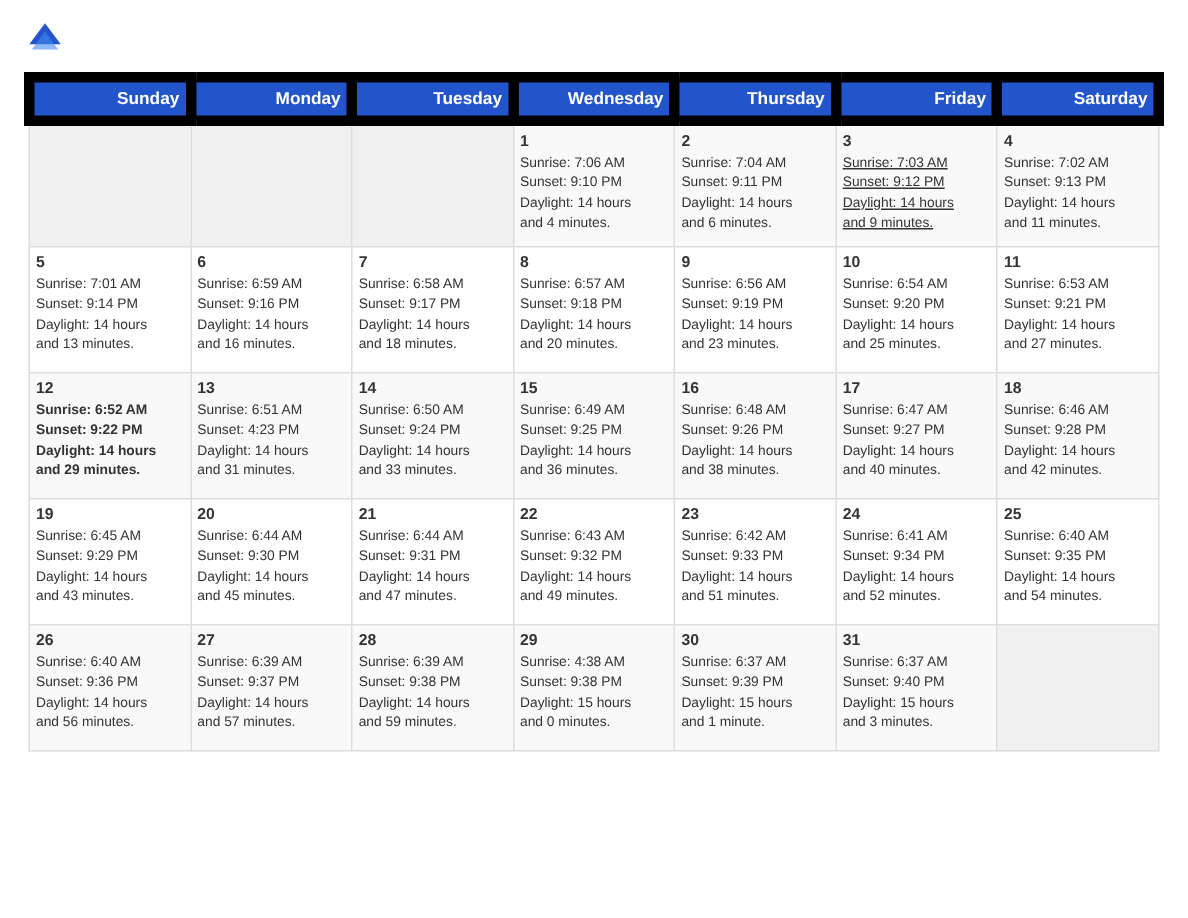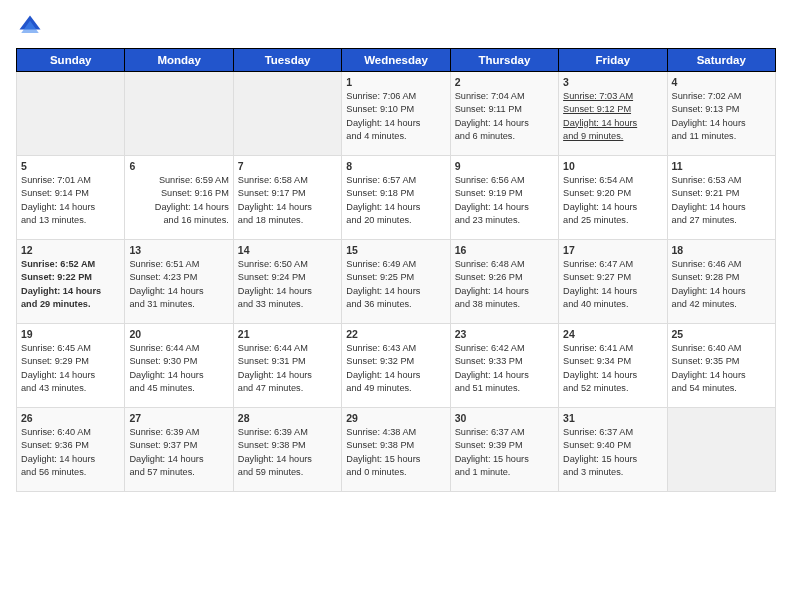--- a/index.html
+++ b/index.html
@@ -62,22 +62,22 @@
       width: 100%;
       border-collapse: collapse;
       table-layout: fixed;
     }
     thead tr th {
       background-color: #2255cc;
       color: #fff;
       font-size: 11.5px;
       font-weight: bold;
       padding: 5px 4px;
-      text-align: center;
-      border: 1px solid #000000;
+      text-align: right;
+      border: 7px solid #000000;
     }
     tbody tr td {
       vertical-align: top;
       padding: 4px 4px;
       font-size: 9.5px;
       color: #333;
       border: 1px solid #ddd;
       height: 84px;
       background: #fff;
     }
@@ -169,21 +169,21 @@
         <tr>
           <td>
             <span class="day-num">5</span>
             <div class="day-info" style="white-space: pre-line;">Sunrise: 7:01 AM
 Sunset: 9:14 PM
 Daylight: 14 hours
 and 13 minutes.</div>
           </td>
           <td>
             <span class="day-num">6</span>
-            <div class="day-info" style="white-space: pre-line; text-align: right;">Sunrise: 6:59 AM
+            <div class="day-info" style="white-space: pre-line;">Sunrise: 6:59 AM
 Sunset: 9:16 PM
 Daylight: 14 hours
 and 16 minutes.</div>
           </td>
           <td>
             <span class="day-num">7</span>
             <div class="day-info" style="white-space: pre-line;">Sunrise: 6:58 AM
 Sunset: 9:17 PM
 Daylight: 14 hours
 and 18 minutes.</div>

